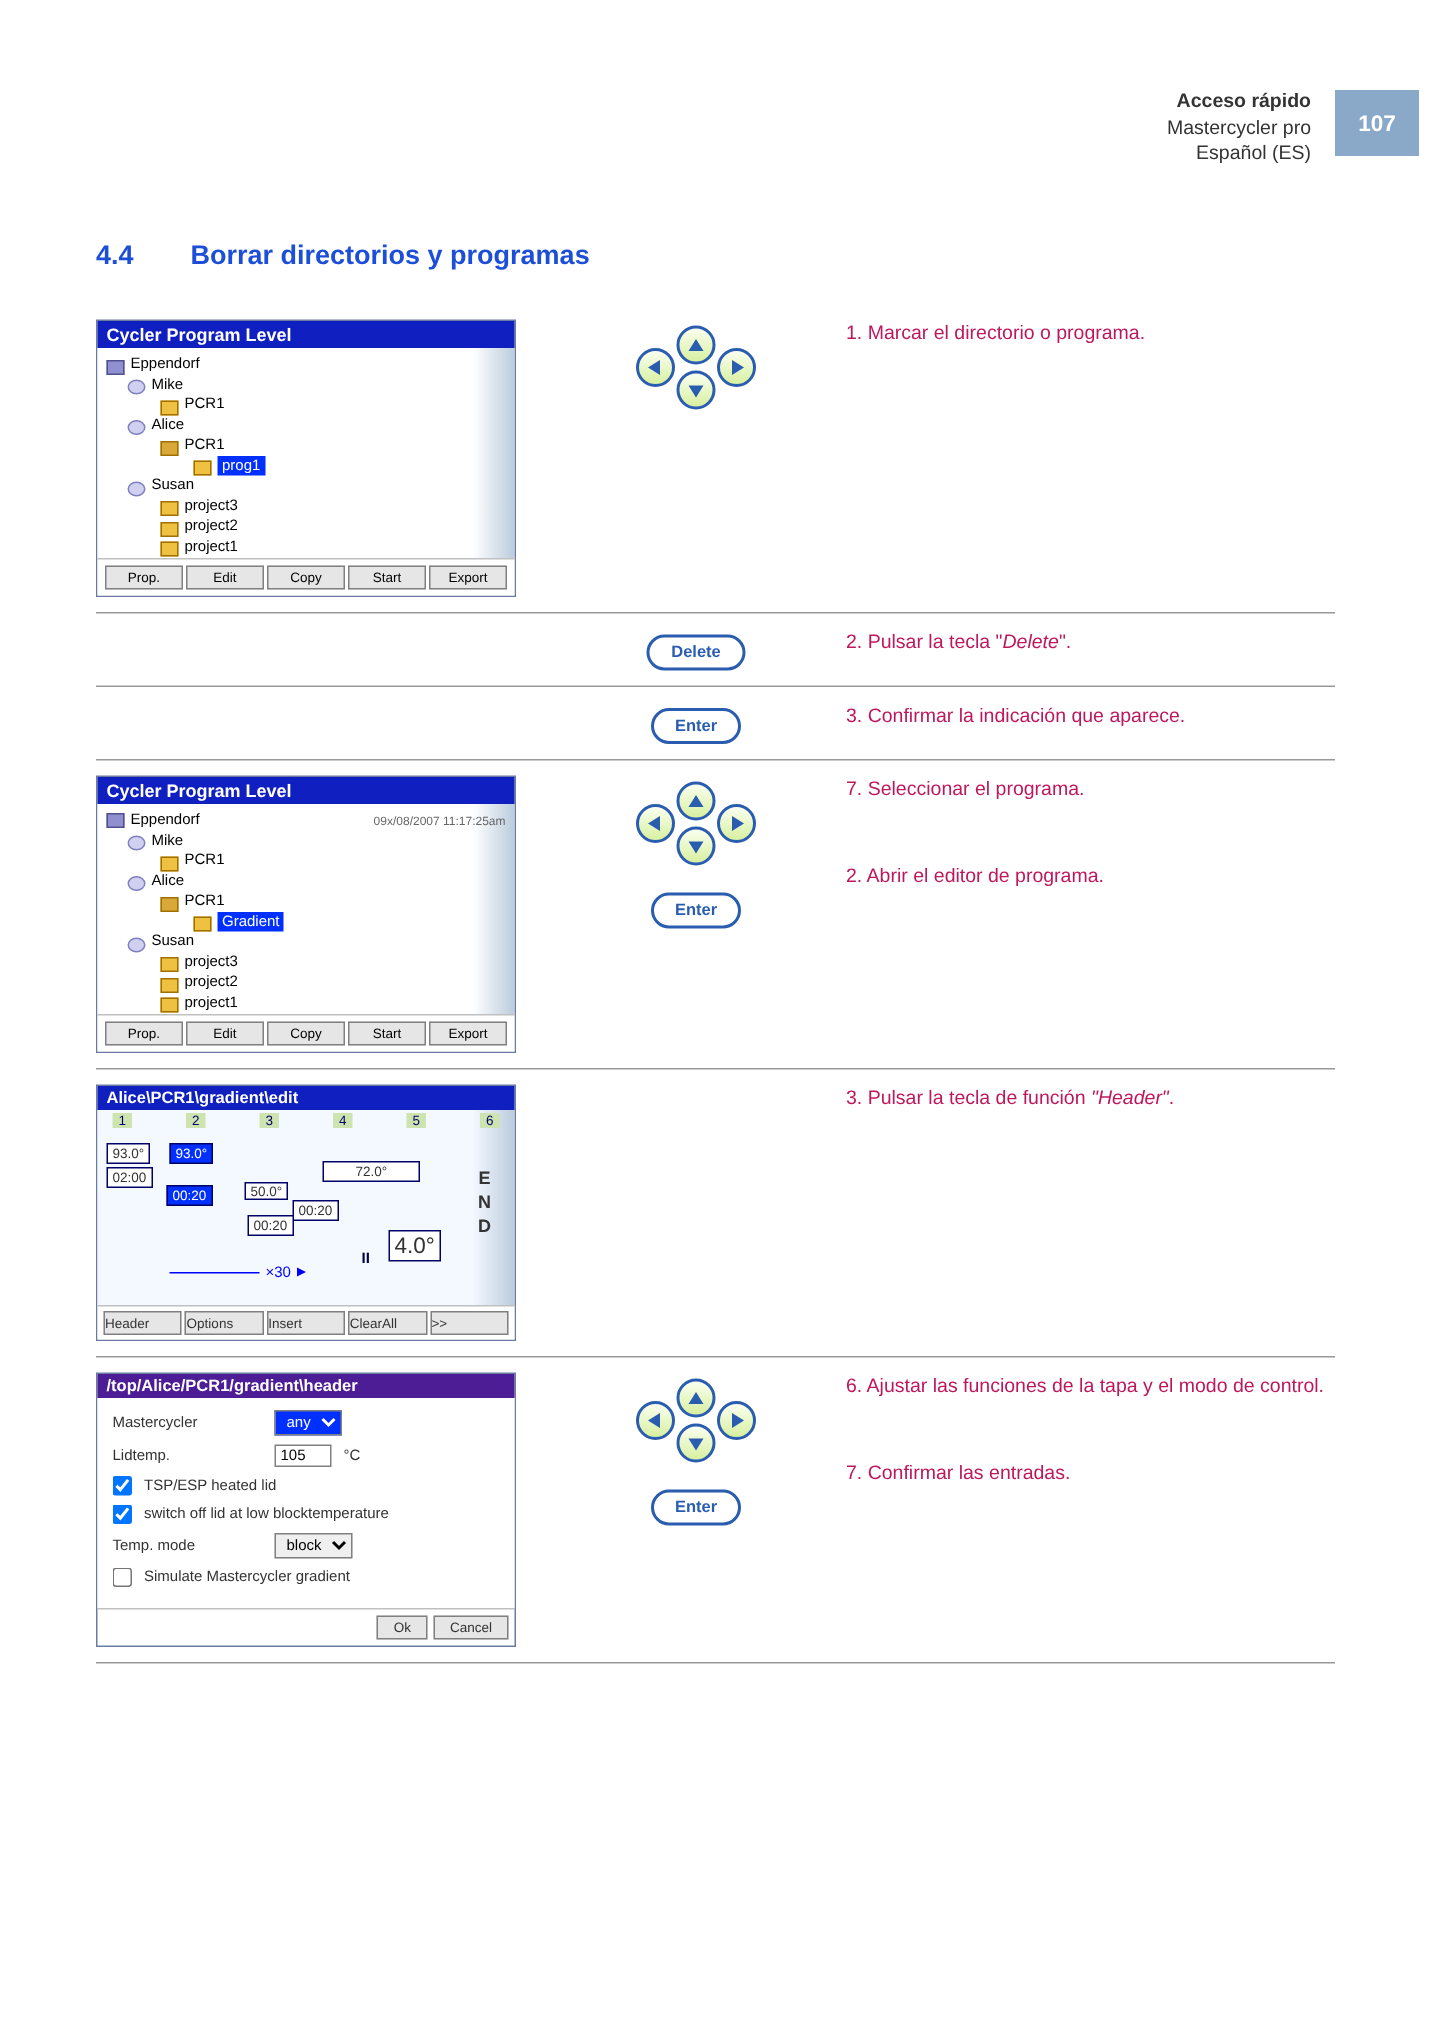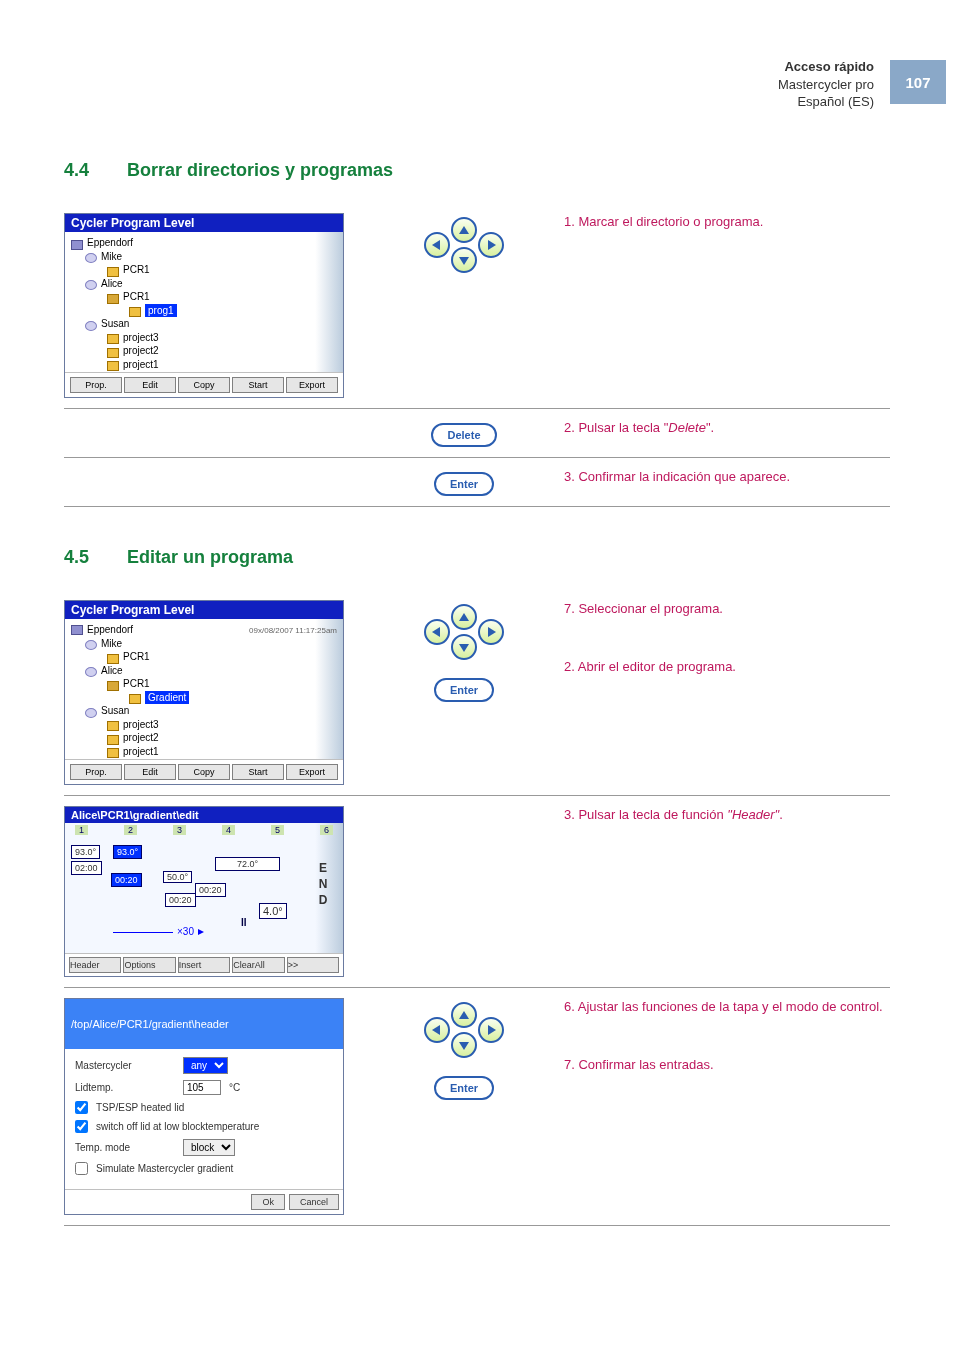--- a/index.html
+++ b/index.html
@@ -34,21 +34,21 @@
     font-weight: bold;
     font-size: 15px;
     margin-left: 12px;
   }
   .content {
     padding: 120px 64px 0 64px;
   }
   .section-heading {
     font-size: 18px;
     font-weight: bold;
-    color: #15803d;
+    color: #1d4ed8;
     margin: 40px 0 22px 0;
   }
   .section-heading .num { display:inline-block; min-width:58px; }
   .row {
     display: flex;
     align-items: flex-start;
     border-bottom: 1px solid #999;
     padding: 10px 0;
   }
   .col-fig { width: 300px; flex-shrink:0; }
@@ -160,35 +160,35 @@
   .editor-panel .btnrow .b{
     flex:1;border:1px solid #808080;background:#e6e6e6;font-size:9px;padding:2px 0;text-align:left;margin:0 1px;
   }
   .graph .segnums { position:absolute; top:2px; left:10px; right:10px; display:flex; justify-content:space-between; font-size:9px; color:#006;}
   .graph .segnums span{ background:#cde4b0; padding:0 4px;}
   .graph .tempA{ position:absolute; top:22px; left:6px; border:1px solid #006; background:#fff; padding:1px 3px; font-size:9px;}
   .graph .tempA.sel { background:#0030ff;color:#fff;}
   .graph .tempB{ position:absolute; top:38px; left:6px; border:1px solid #006; background:#fff; padding:1px 3px; font-size:9px;}
   .graph .temp50{ position:absolute; top:48px; left:98px; border:1px solid #006; background:#fff; padding:0 3px; font-size:9px;}
   .graph .temp72{ position:absolute; top:34px; left:150px; border:1px solid #006; background:#fff; padding:1px 21px; font-size:9px;}
-  .graph .temp4{ position:absolute; top:80px; left:194px; border:1px solid #006; background:#fff; padding:1px 3px; font-size:11px;}
+  .graph .temp4{ position:absolute; top:80px; left:194px; border:1px solid #006; background:#fff; padding:1px 3px; font-size:15px;}
   .graph .end{ position:absolute; top:38px; right:14px; font-weight:bold; font-size:12px; letter-spacing:2px; writing-mode:vertical-rl; text-orientation:upright; line-height:1; }
   .graph .loop{ position:absolute; bottom:16px; left:48px; color:#00f; font-size:10px;}
   .graph .loop::before{content:''; display:inline-block; width:60px; border-top:1px solid #00f; vertical-align:middle; margin-right:4px;}
   .graph .loop::after{content:''; width:0;height:0;border-width:3px 0 3px 6px;border-style:solid;border-color:transparent transparent transparent #00f; display:inline-block; margin-left:4px;}
   .graph .pause{ position:absolute; top:94px; left:176px; font-weight:bold; color:#004;}
   .graph .time0220b{ position:absolute; top:50px; left:46px; border:1px solid #006; background:#0030ff; color:#fff; padding:1px 3px; font-size:9px;}
   .graph .time0020b{ position:absolute; top:60px; left:130px; border:1px solid #006; background:#fff; padding:1px 3px; font-size:9px;}
   .graph .time0020c{ position:absolute; top:70px; left:100px; border:1px solid #006; background:#fff; padding:1px 3px; font-size:9px;}
 
   
   .hdr-panel{
     width:280px;border:1px solid #6a7aa0;font-size:10px;
   }
-  .hdr-panel .titlebar{background:#3b82f6;color:#fff;font-weight:normal;font-size:11px;padding:19px 6px;}
+  .hdr-panel .titlebar{background:#4c1d95;color:#fff;font-weight:bold;font-size:11px;padding:2px 6px;}
   .hdr-panel .body{ padding:8px 10px; background:#fff; height:140px; display:flex; flex-direction:column; gap:6px;}
   .hdr-panel .row2{display:flex;align-items:center;gap:8px;}
   .hdr-panel .row2 label{width:100px;}
   .hdr-panel select,.hdr-panel input[type=text]{font-size:10px;border:1px solid #808080;padding:1px 3px;}
   .hdr-panel select.any{background:#0030ff;color:#fff;}
   .hdr-panel .btns{display:flex;justify-content:flex-end;gap:4px;padding:4px;border-top:1px solid #c0c0c0;}
   .hdr-panel .btns .b{border:1px solid #808080;background:#e6e6e6;padding:2px 10px;font-size:9px;}
   .timestamp{font-size:8px;color:#666;}
 </style>
 </head>
@@ -293,24 +293,20 @@
   <div class="row">
     <div class="col-fig"></div>
     <div class="col-btn">
       <span class="oval-btn">Enter</span>
     </div>
     <div class="col-text">
       <div class="step">3. Confirmar la indicación que aparece.</div>
     </div>
   </div>
 
-  <div class="section-heading">
-    <span class="num">4.5</span>
-    <span>Editar un programa</span>
-  </div>
 
   <div class="row">
     <div class="col-fig">
       <div class="panel">
         <div class="titlebar">Cycler Program Level</div>
         <div class="body">
           <div class="tree">
             <div class="node" style="justify-content:space-between;">
                 <span style="display:flex;gap:4px;align-items:center;">
                   <span class="ico root"></span>

